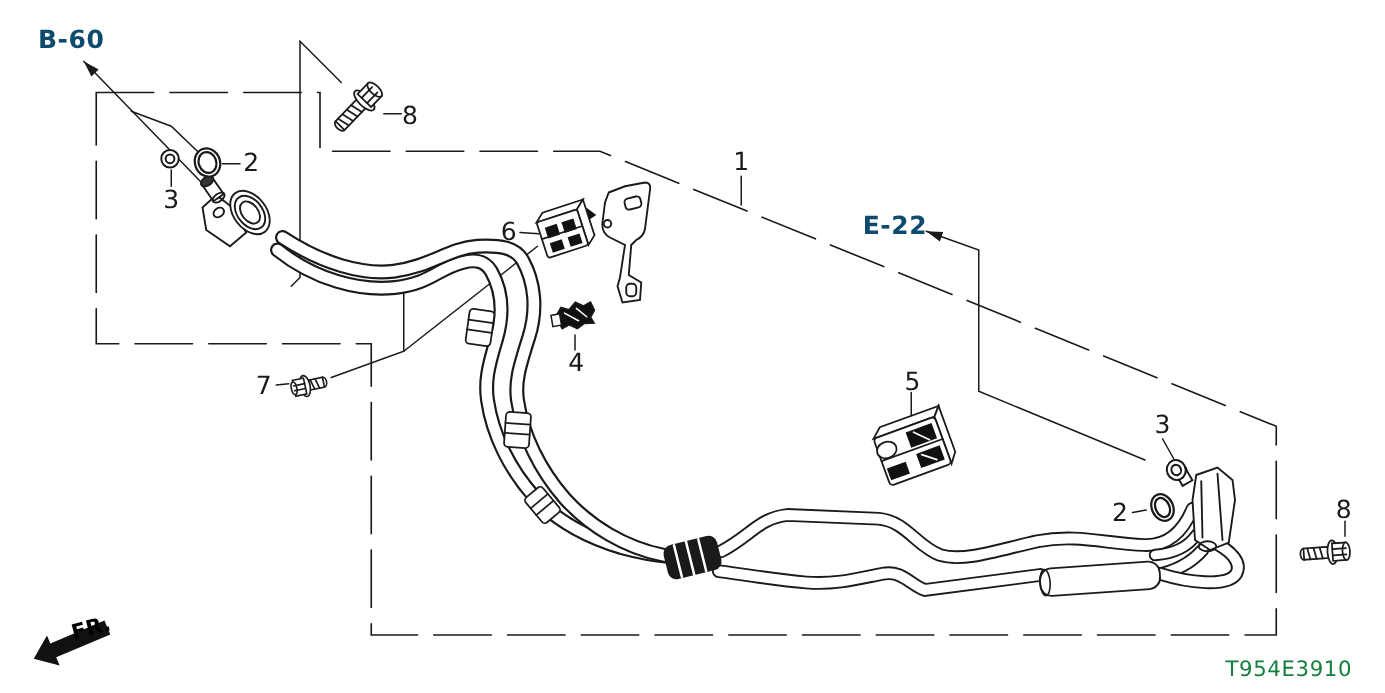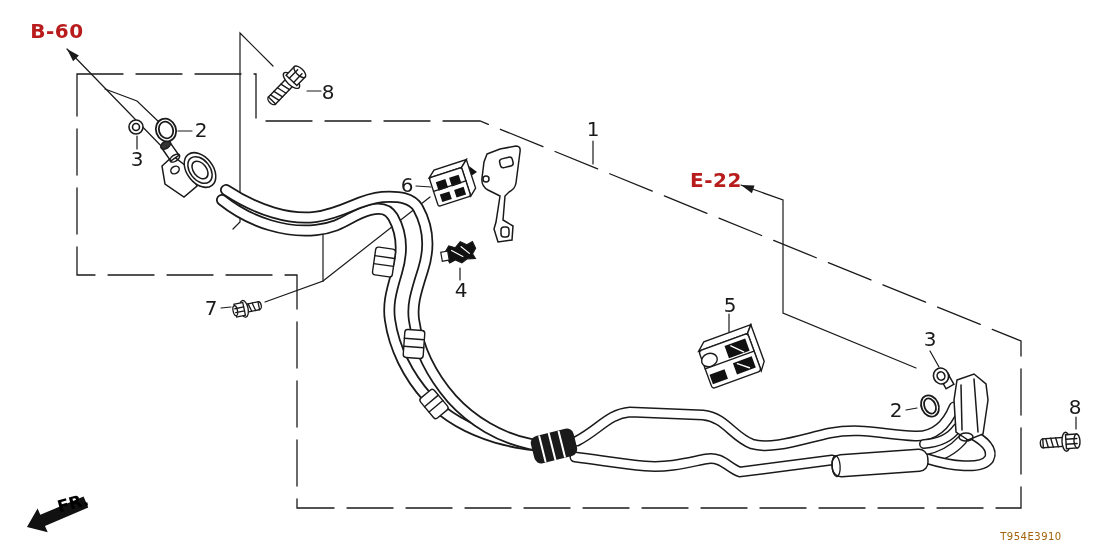--- a/index.html
+++ b/index.html
@@ -2,22 +2,22 @@
 <html><head>
 <meta charset="utf-8">
 <style>
   html,body{margin:0;padding:0;background:#fff;}
   #stage{position:relative;width:1108px;height:554px;background:#ffffff;overflow:hidden;
          font-family:"DejaVu Sans","Liberation Sans",sans-serif;color:#1a1a1a;}
   #lineart{position:absolute;left:0;top:0;}
   .callout{position:absolute;transform:translate(-50%,-50%);font-size:20px;color:#1a1a1a;
            line-height:1;white-space:nowrap;}
   .ref{position:absolute;transform:translate(-50%,-50%);font-size:20px;font-weight:bold;
-       letter-spacing:.5px;color:#b91c1c;line-height:1;white-space:nowrap;}
-  .code{position:absolute;transform:translate(-50%,-50%);font-size:10px;color:#a16207;
+       letter-spacing:.5px;color:#0c4a6e;line-height:1;white-space:nowrap;}
+  .code{position:absolute;transform:translate(-50%,-50%);font-size:17px;color:#15803d;
         letter-spacing:.5px;white-space:nowrap;}
   .fr{position:absolute;transform:translate(-50%,-50%) rotate(-15deg);font-size:17px;
       font-weight:bold;color:#000;white-space:nowrap;}
 </style>
 </head>
 <body>
 
 <div id="stage">
 
   <svg id="lineart" width="1108" height="554" viewBox="0 0 1108 554">

